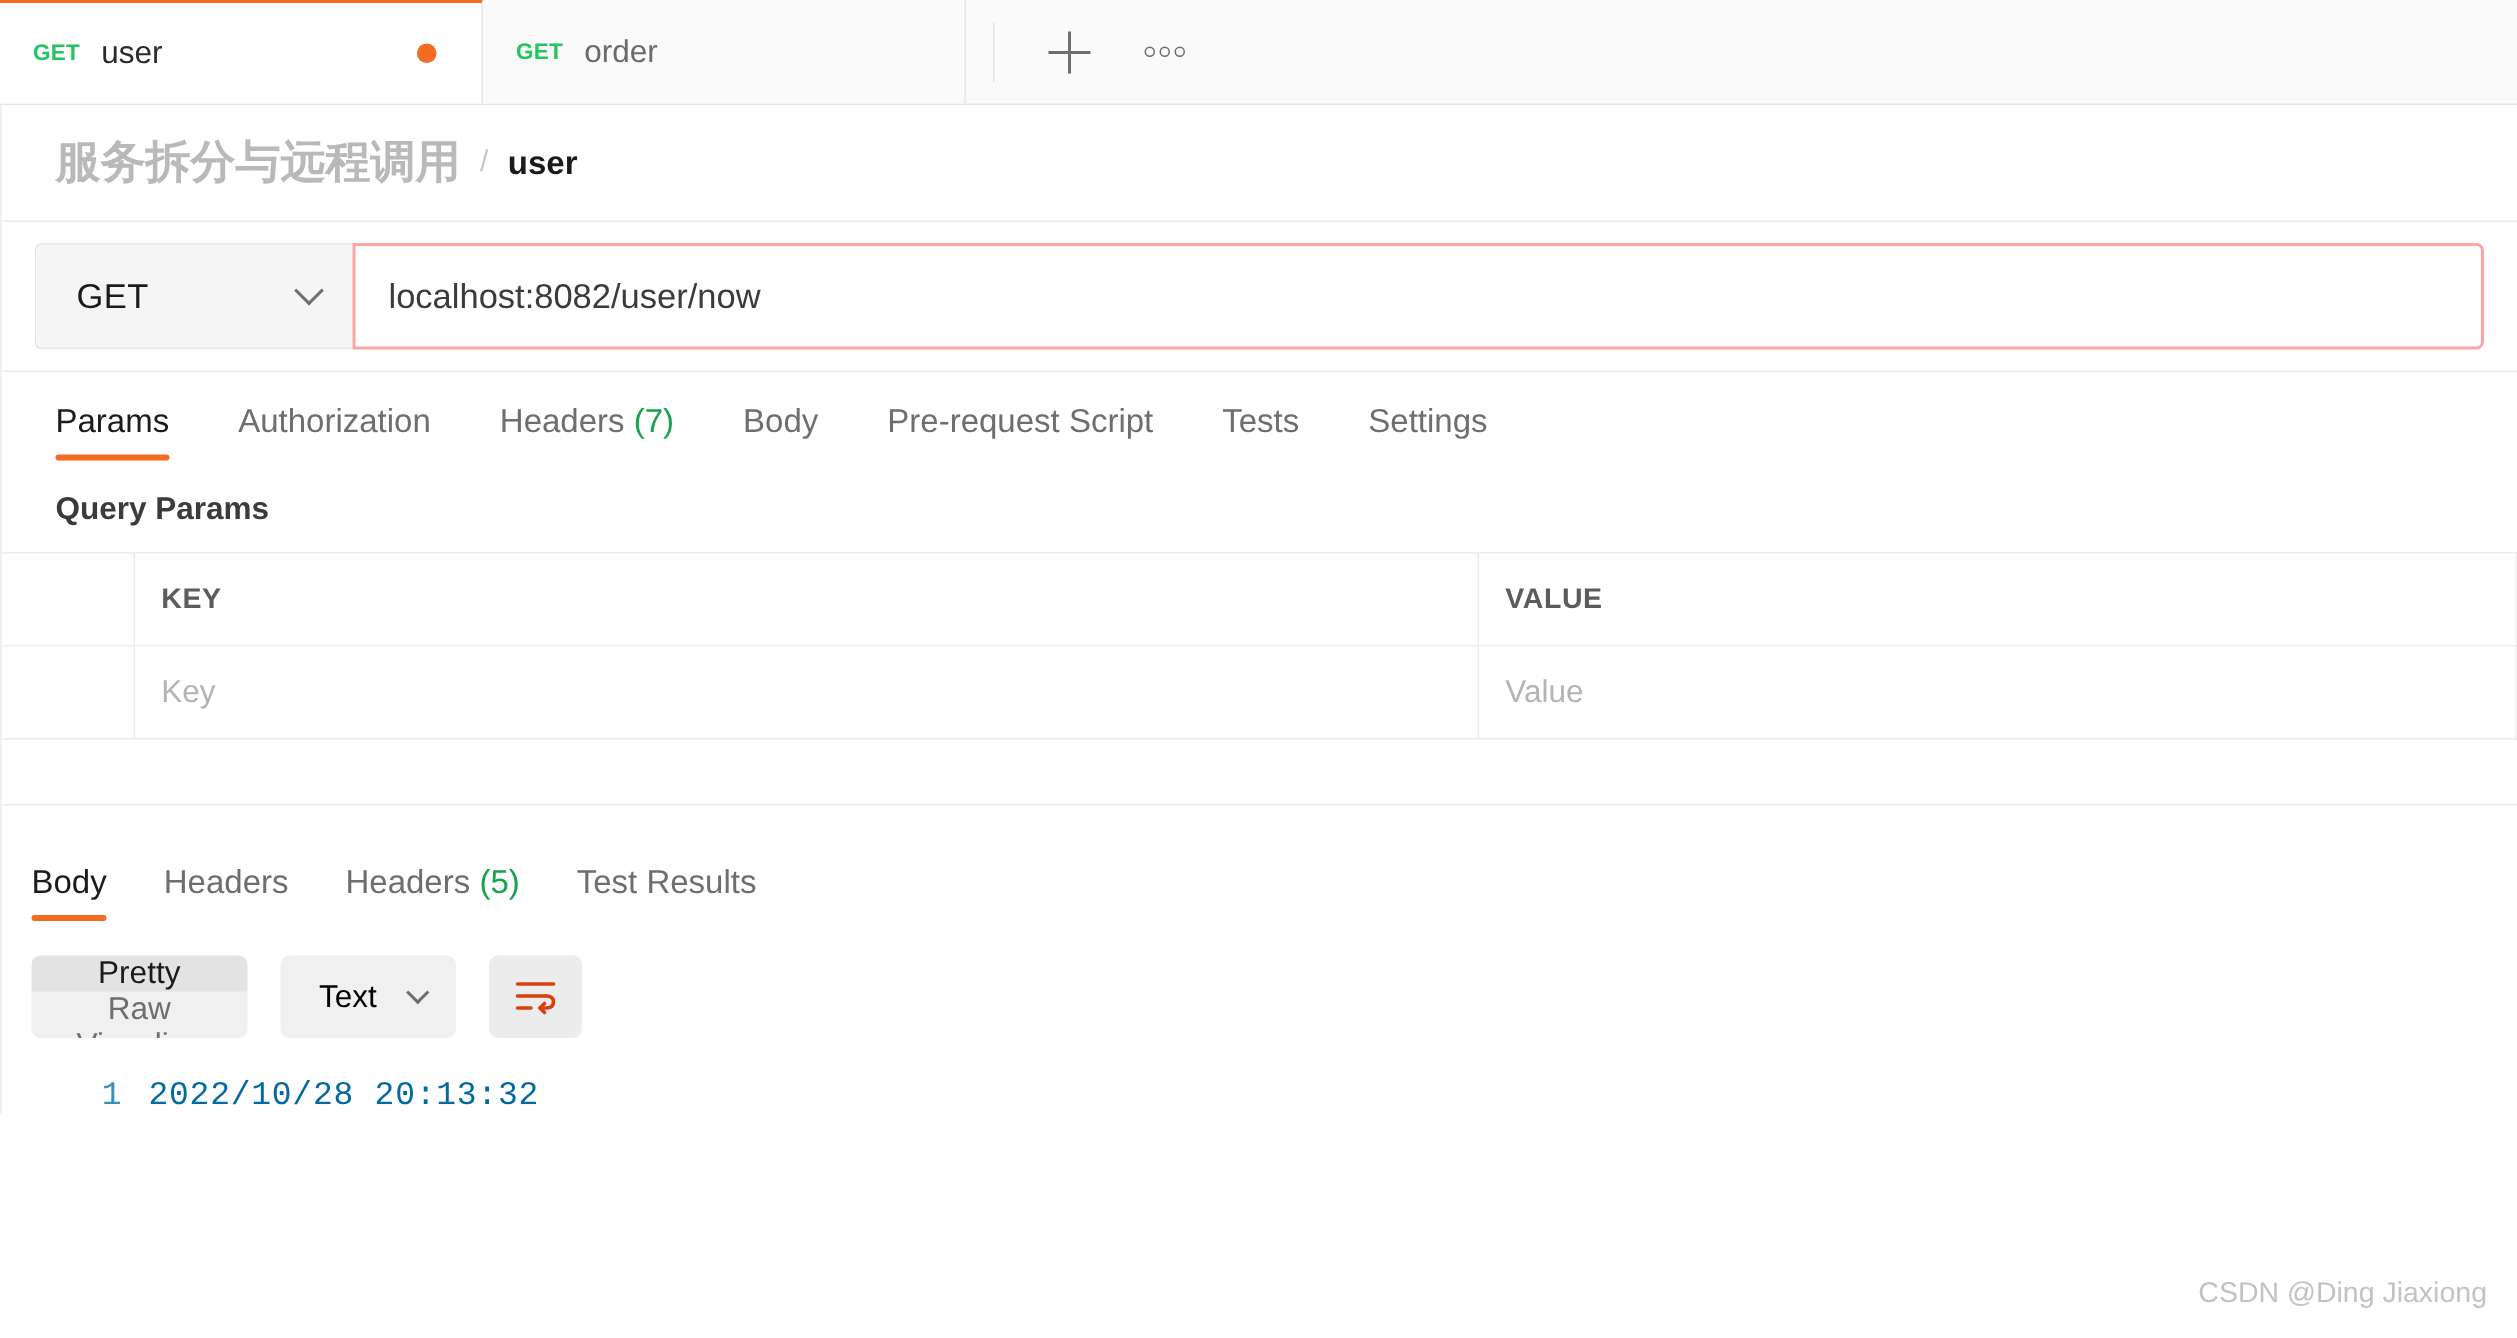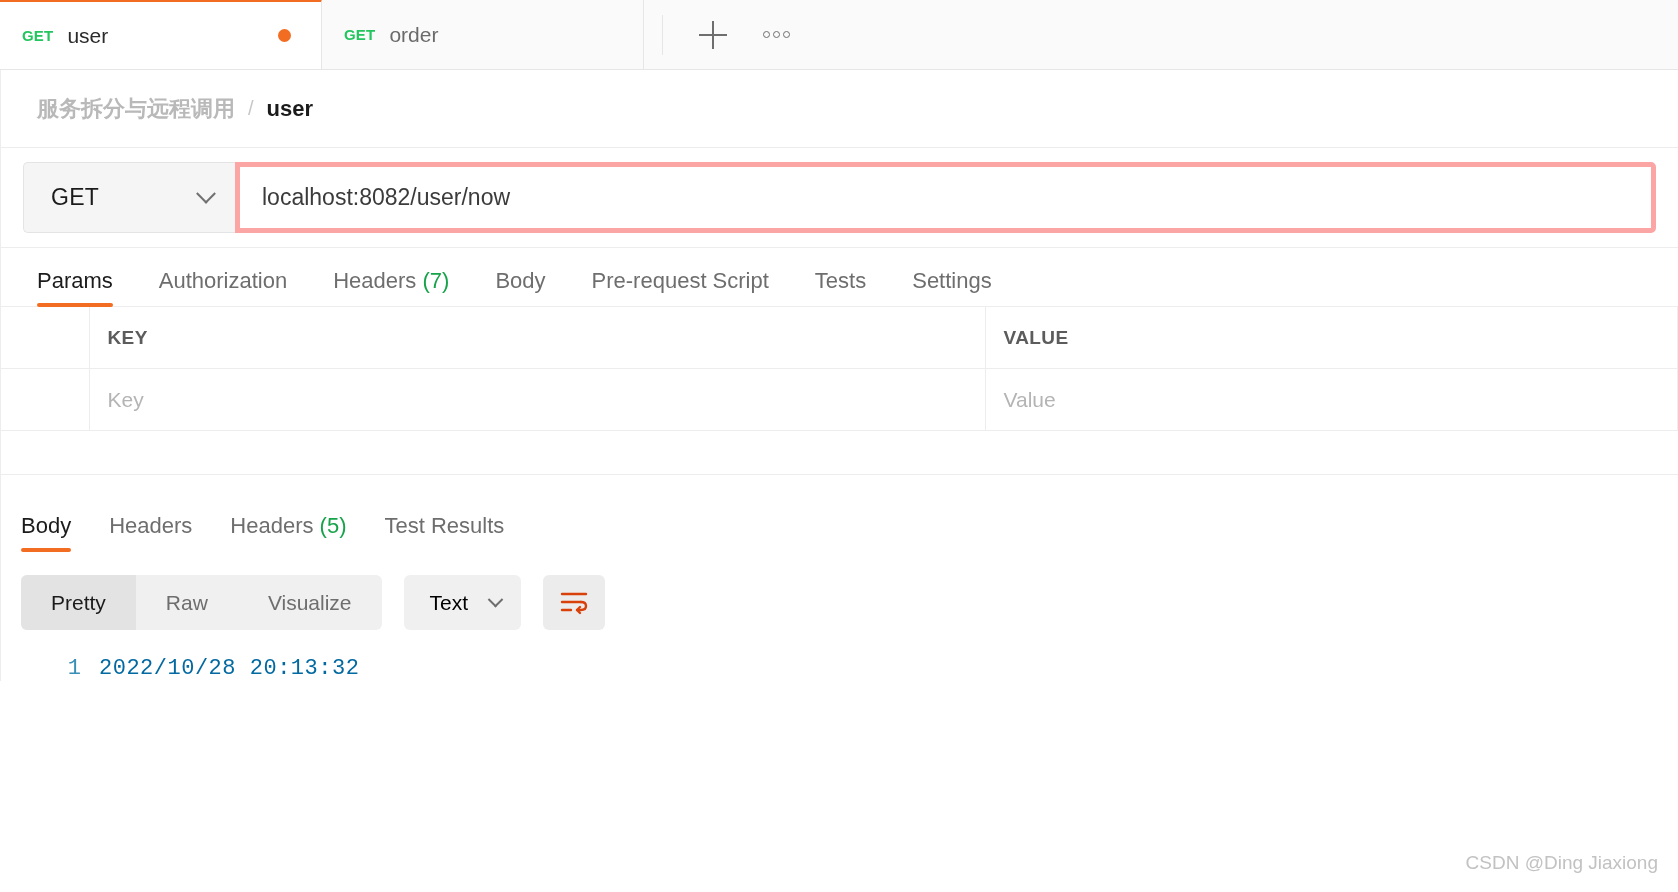--- a/index.html
+++ b/index.html
@@ -93,21 +93,21 @@
 
   .breadcrumb-row {
     height: 78px;
     display: flex;
     align-items: center;
     padding-left: 36px;
     border-bottom: 1px solid #ededed;
     gap: 13px;
   }
   .crumb-collection {
-    font-size: 22px;
+    font-size: 30px;
     font-weight: 700;
     color: #b9b9b9;
     cursor: pointer;
   }
   .crumb-sep { font-size: 20px; color: #c8c8c8; }
   .crumb-current {
     font-size: 22px;
     font-weight: 700;
     color: #1b1b1b;
     cursor: pointer;
@@ -142,21 +142,21 @@
   .chev {
     width: 14px; height: 14px;
     border-right: 2px solid #707070;
     border-bottom: 2px solid #707070;
     transform: rotate(45deg) translate(-3px,-3px);
   }
   .url-input {
     flex: 1;
     height: 71px;
     background: #ffffff;
-    border: 5px solid #fca5a5;
+    border: 2px solid #fca5a5;
     border-radius: 0 5px 5px 0;
     display: flex;
     align-items: center;
     padding-left: 22px;
     font-size: 23px;
     color: #3b3b3b;
     cursor: text;
   }
 
   
@@ -237,20 +237,21 @@
     align-items: center;
     gap: 22px;
     padding: 24px 20px 0 20px;
   }
   .seg {
     display: flex;
     background: #f0f0f0;
     border-radius: 6px;
     overflow: hidden;
     height: 55px;
+    flex-direction: column;
   }
   .seg-item {
     display: flex;
     align-items: center;
     justify-content: center;
     padding: 0 30px;
     font-size: 21px;
     color: #6e6e6e;
     cursor: pointer;
   }
@@ -370,20 +371,21 @@
       <span>Pre-request Script</span>
     </div>
     <div class="rtab">
       <span>Tests</span>
     </div>
     <div class="rtab">
       <span>Settings</span>
     </div>
   </div>
 
+  <div class="section-title">Query Params</div>
 
   <table class="ptable">
     <thead>
       <tr>
         <th></th>
         <th class="key-col">KEY</th>
         <th>VALUE</th>
       </tr>
     </thead>
     <tbody>

